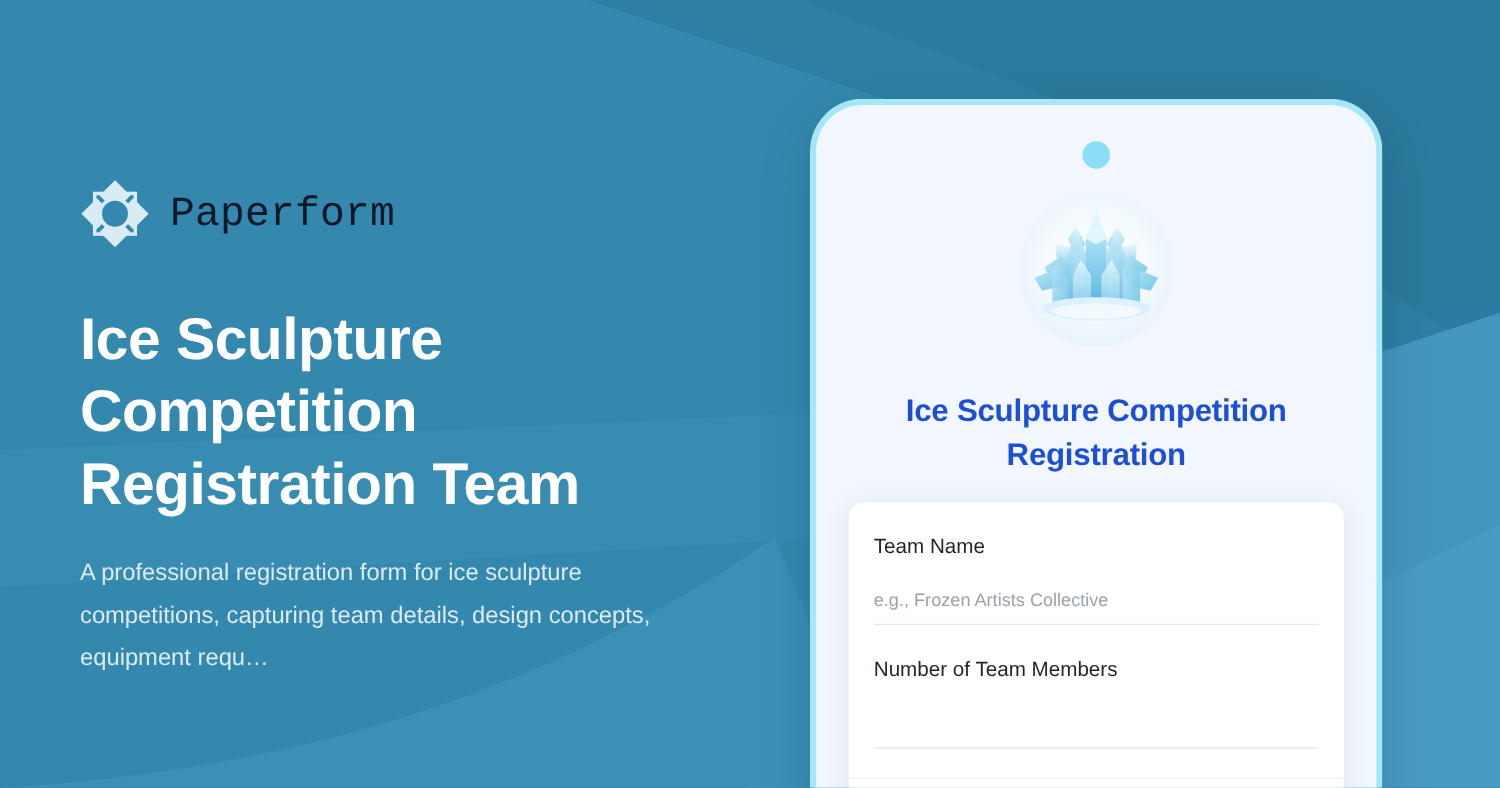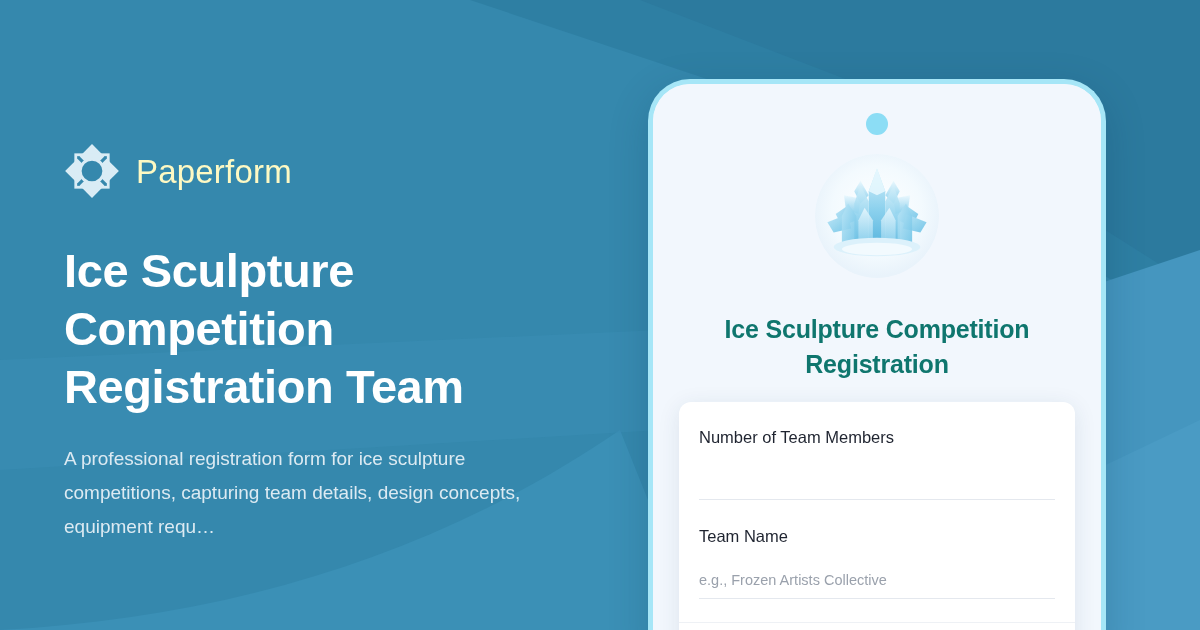--- a/index.html
+++ b/index.html
@@ -19,24 +19,25 @@
     left:64px; top:140px;
     width:540px;
     z-index:5;
   }
 
   .brand { display:flex; align-items:center; gap:16px; height:62px; }
   .brand-mark { width:56px; height:56px; flex:0 0 56px; display:block; }
   .brand-name {
     font-size:33px;
     letter-spacing:0.2px;
-    color:#fef9c3;
+    color:#0f172a;
     font-weight:400;
     line-height:1;
     white-space:nowrap;
+    font-family:Liberation Mono, monospace;
   }
 
   .headline {
     margin-top:40px;
     font-size:47px;
     line-height:58px;
     font-weight:700;
     color:#ffffff;
     letter-spacing:-0.4px;
     max-width:470px;
@@ -90,21 +91,21 @@
   }
   .form-hero-img svg { display:block; width:100%; height:100%; }
 
   .form-title {
     position:absolute;
     top:228px; left:40px; right:40px;
     text-align:center;
     font-size:25px;
     line-height:35px;
     font-weight:700;
-    color:#0f766e;
+    color:#1d4ed8;
     letter-spacing:-0.2px;
   }
 
   .form-card {
     position:absolute;
     left:26px; right:26px;
     top:318px; bottom:0;
     background:#FFFFFF;
     border-radius:12px 12px 0 0;
     box-shadow:0 4px 22px rgba(30,60,90,.10);
@@ -226,26 +227,26 @@
         <ellipse cx="60" cy="90" rx="42" ry="9" fill="#DCF1FB"></ellipse>
         <ellipse cx="60" cy="92" rx="34" ry="6" fill="#F2FAFE"></ellipse>
       </svg>
     </div>
 
     <div class="form-title">Ice Sculpture Competition Registration</div>
 
     <div class="form-card">
 
       <div class="field">
+        <div class="field-label">Team Name</div>
+        <div class="field-input">e.g., Frozen Artists Collective</div>
+      </div>
+
+      <div class="field">
         <div class="field-label">Number of Team Members</div>
         <div class="field-input empty"></div>
       </div>
 
-      <div class="field">
-        <div class="field-label">Team Name</div>
-        <div class="field-input">e.g., Frozen Artists Collective</div>
-      </div>
-
       <div class="field-sep"></div>
 
     </div>
   </div>
 </div>
 
 </body></html>

